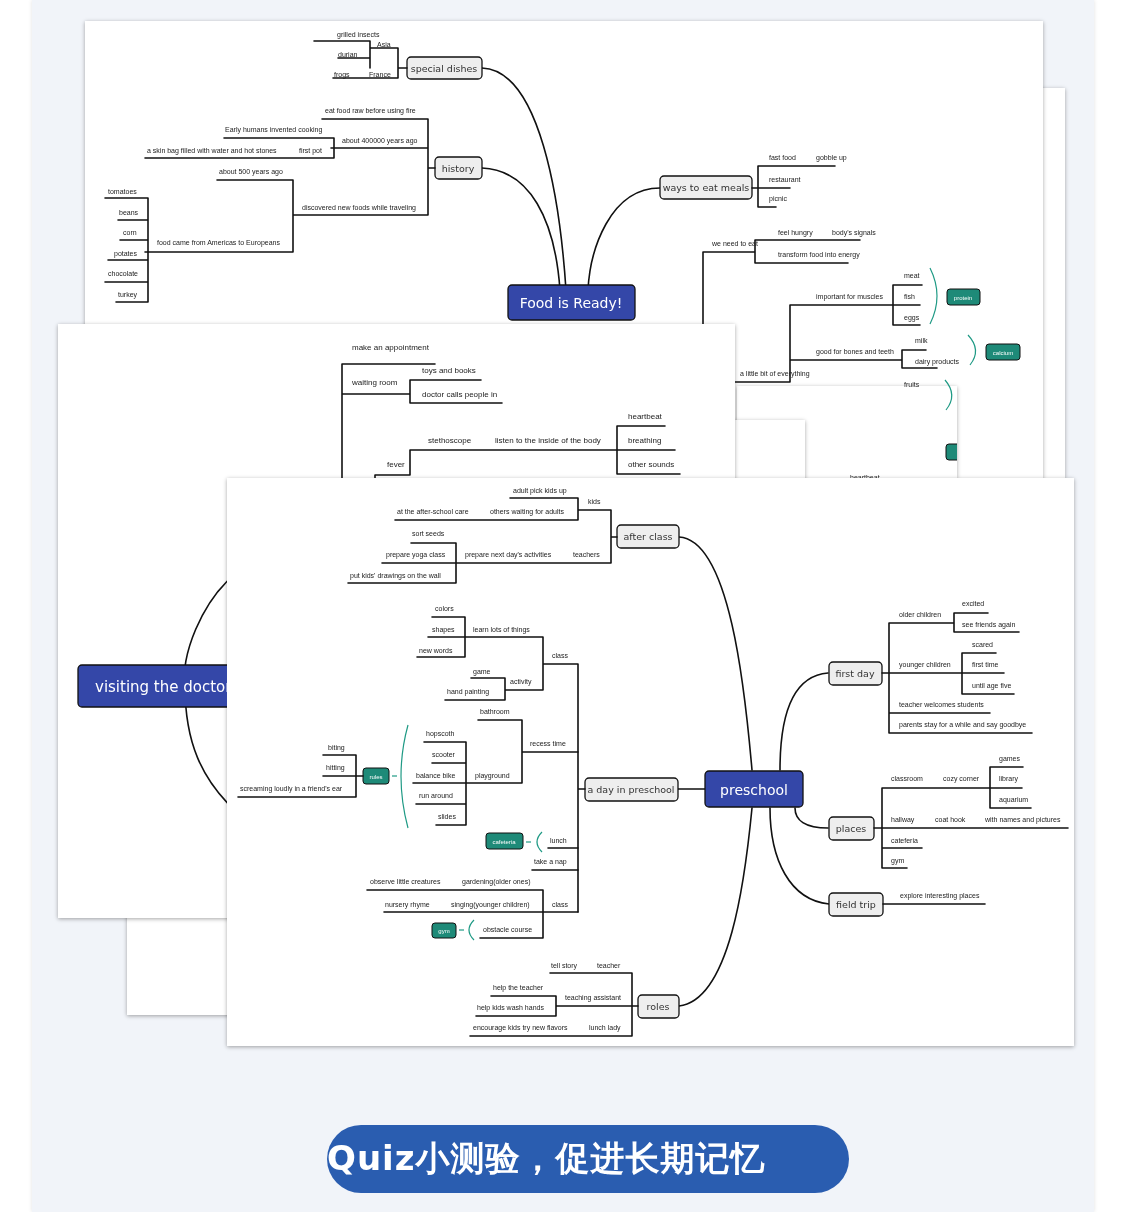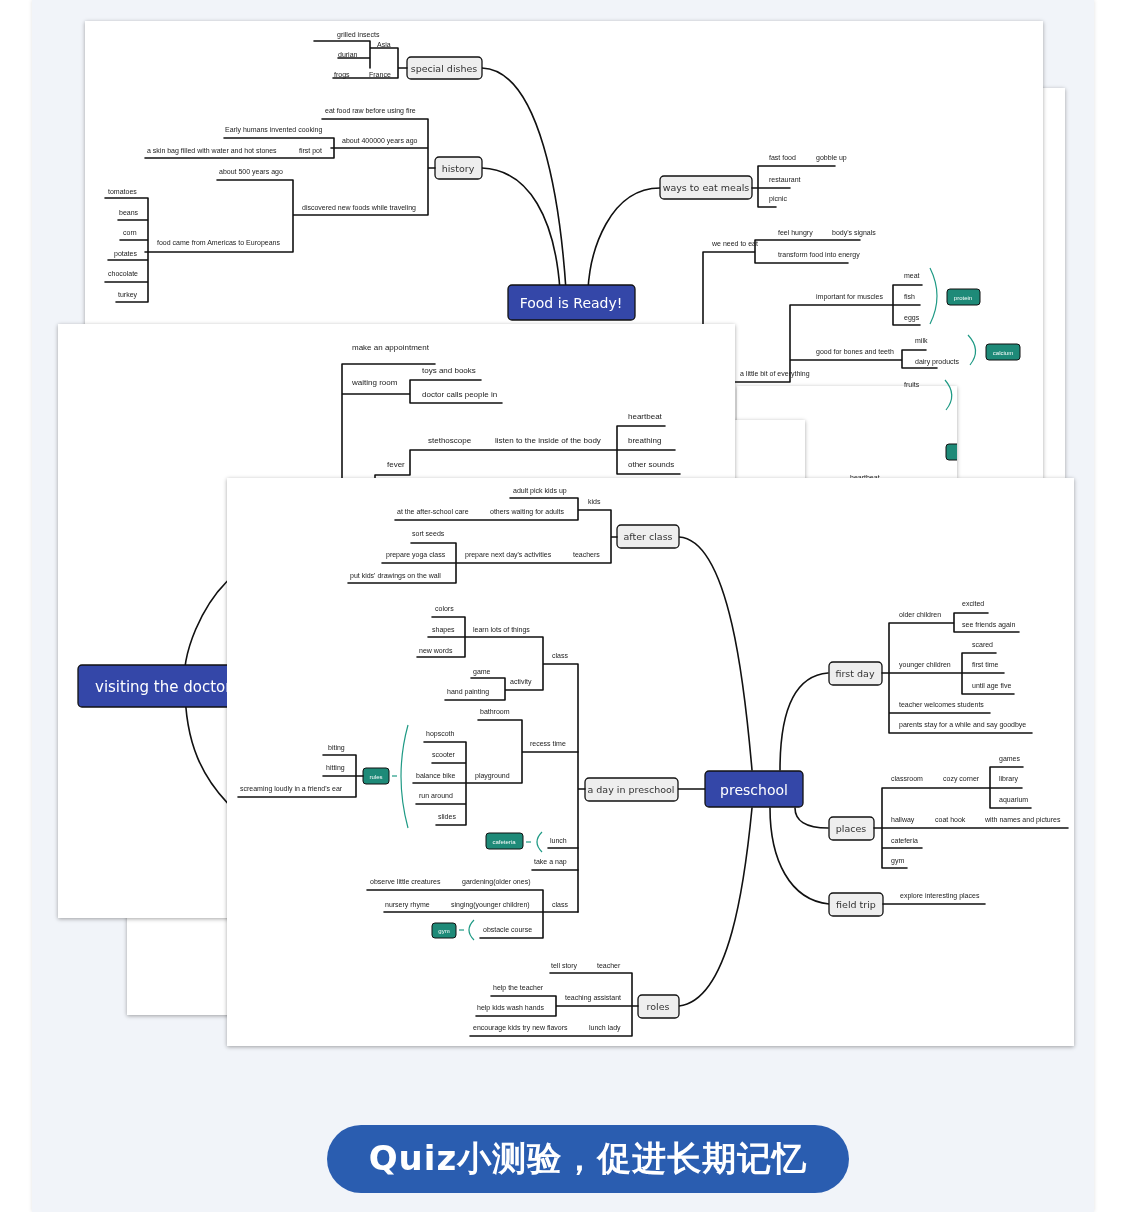--- a/index.html
+++ b/index.html
@@ -7,21 +7,21 @@
   .backdrop{position:absolute;left:32px;top:0;width:1062px;height:1212px;background:#f1f4f9;box-shadow:0 0 4px rgba(0,0,0,0.12);}
   .card{position:absolute;background:#fff;box-shadow:0 1px 4px rgba(0,0,0,0.35);overflow:hidden;}
   svg.map{position:absolute;left:0;top:0;width:1125px;height:1212px;}
   .t{font-family:"Liberation Sans",sans-serif;font-size:7px;fill:#222;}
   .t8{font-family:"Liberation Sans",sans-serif;font-size:8px;fill:#222;}
   .topic{font-family:"DejaVu Sans",sans-serif;font-size:9.5px;fill:#333;}
   .central{font-family:"DejaVu Sans",sans-serif;fill:#fff;}
   .tag{font-family:"Liberation Sans",sans-serif;font-size:6px;fill:#fff;}
   .ln{fill:none;stroke:#111;stroke-width:1.6;stroke-linecap:round;stroke-linejoin:round;}
   .br{fill:none;stroke:#1f9a85;stroke-width:1.2;}
-  .banner{position:absolute;left:327px;top:1125px;width:522px;height:68px;border-radius:34px;background:#2a5db0;color:#fff;display:flex;align-items:center;justify-content:center;font-family:"DejaVu Sans",sans-serif;font-weight:bold;font-size:34px;letter-spacing:1px;}
+  .banner{position:absolute;left:327px;top:1125px;width:522px;height:68px;border-radius:34px;background:#2a5db0;color:#fff;display:flex;align-items:center;font-family:"DejaVu Sans",sans-serif;font-weight:bold;font-size:34px;letter-spacing:1px;}
 </style>
 </head>
 <body>
 
 <div class="backdrop"></div>
 
 <div class="card" style="left:740px;top:88px;width:325px;height:390px;"></div>
 <div class="card" style="left:85px;top:21px;width:958px;height:458px;"></div>
 <div class="card" style="left:737px;top:386px;width:220px;height:92px;"></div>
 <div class="card" style="left:127px;top:420px;width:678px;height:595px;"></div>

